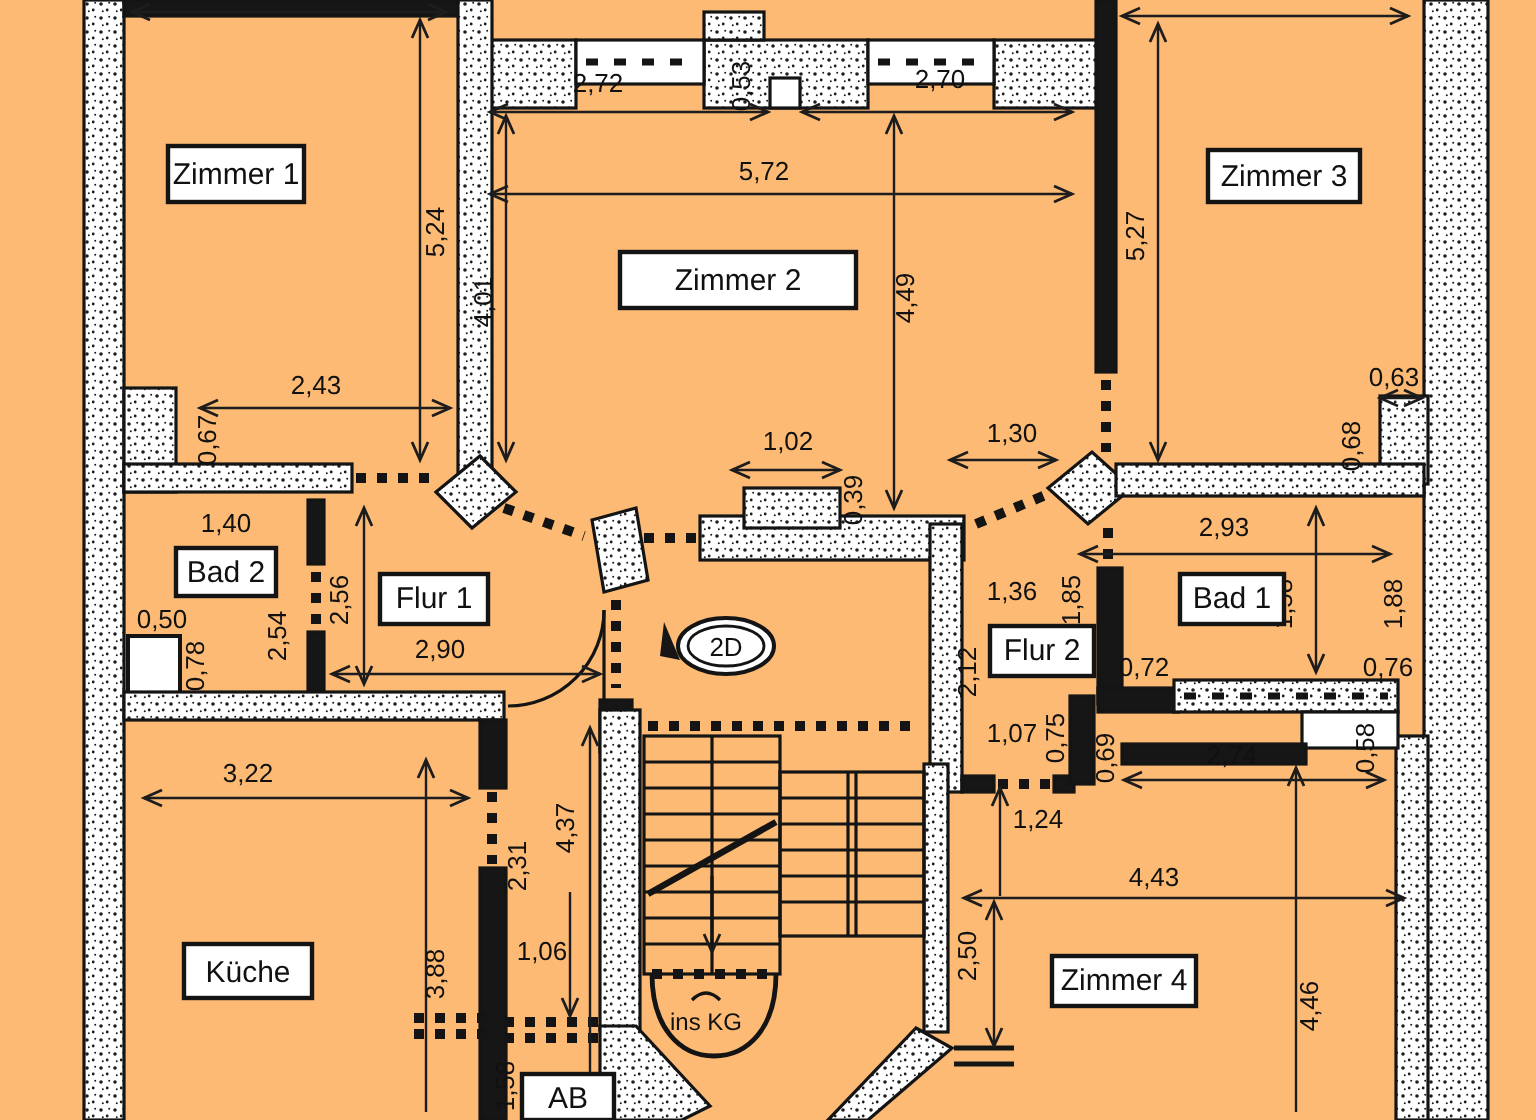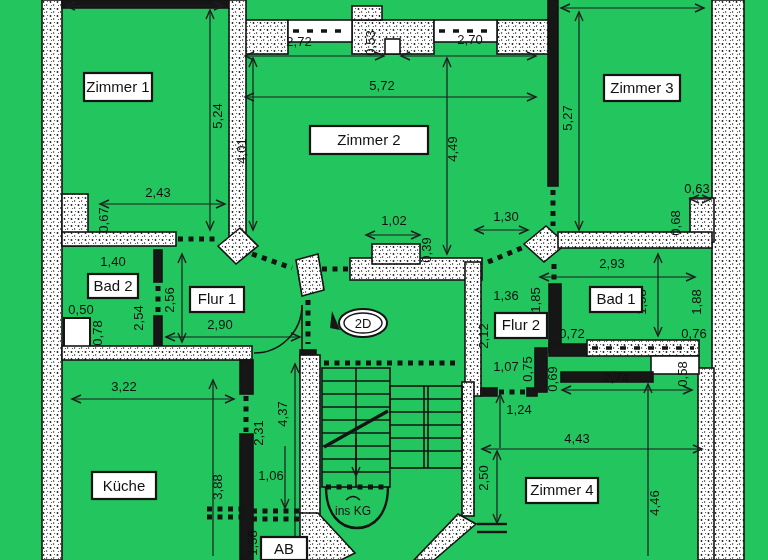--- a/index.html
+++ b/index.html
@@ -1,16 +1,16 @@
 <!DOCTYPE html>
 <html><head>
 <meta charset="utf-8">
 <style>
   html,body{margin:0;padding:0;background:#ffffff;}
-  .stage{width:768px;height:560px;position:relative;background:#22c55e;overflow:hidden;}
+  .stage{width:768px;height:560px;position:relative;background:#fdba74;overflow:hidden;}
   .dimline{stroke:#1d1d1d;stroke-width:1.2;fill:none;}
   .dimtext{font:13px "Liberation Sans", sans-serif;fill:#111;}
   .roomtext{font:15px "Liberation Sans", sans-serif;fill:#111;}
   .smalltext{font:12px "Liberation Sans", sans-serif;fill:#111;}
   .labelbox{fill:#ffffff;stroke:#141414;stroke-width:2.2;}
   .door{stroke:#141414;stroke-width:5;stroke-dasharray:5 5.5;fill:none;}
   .wdash{stroke:#141414;stroke-width:3.5;stroke-dasharray:6 8;fill:none;}
   .thin{stroke:#141414;stroke-width:1.6;fill:none;}
   .thick{stroke:#141414;stroke-width:2.4;fill:none;}
   .stair{stroke:#141414;stroke-width:1.6;fill:none;}

